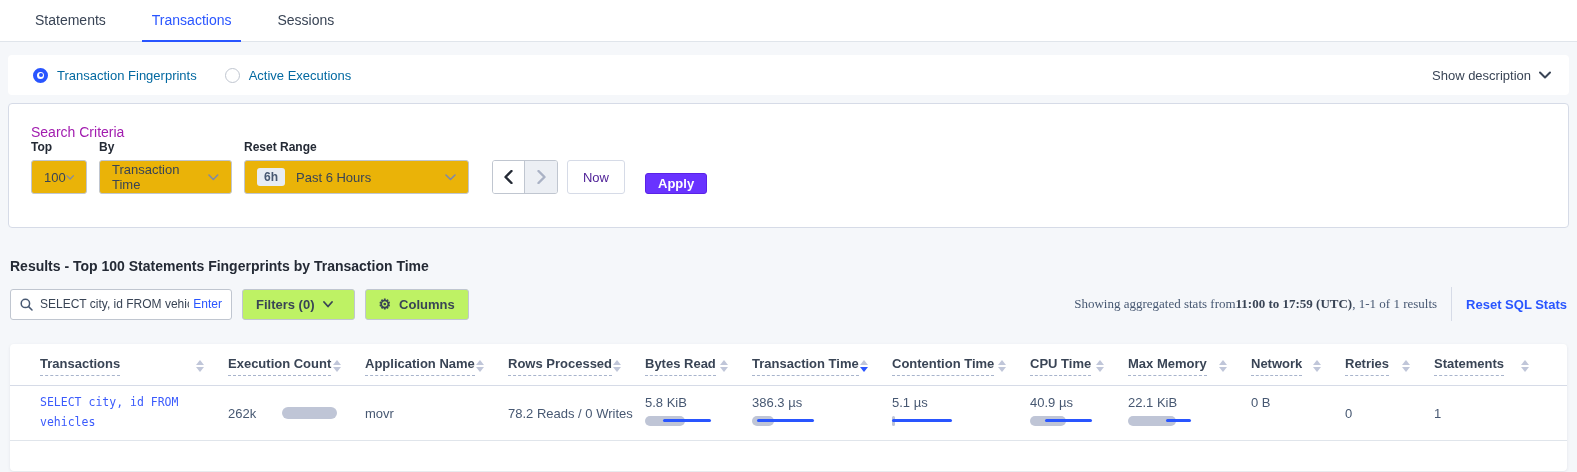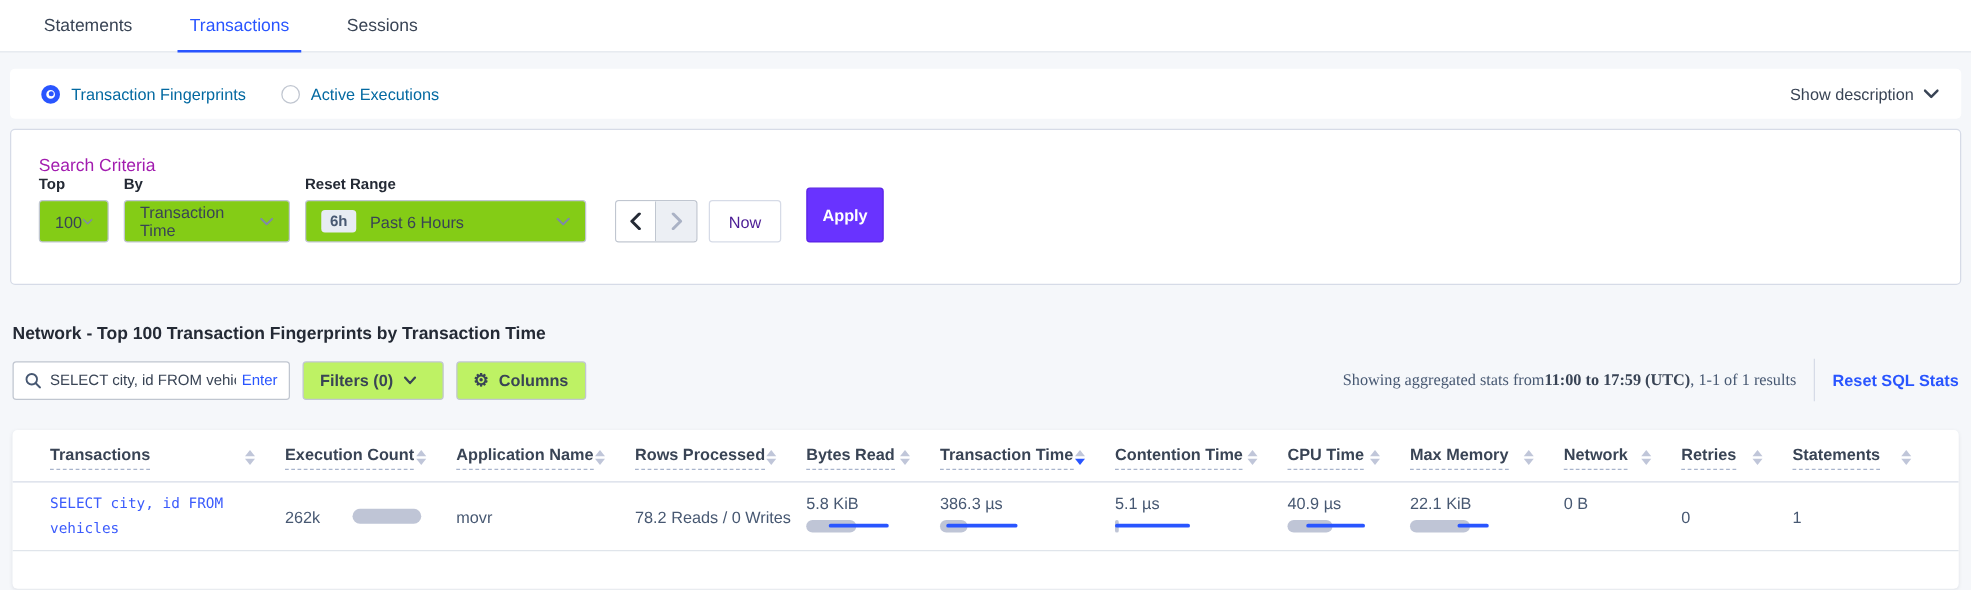--- a/index.html
+++ b/index.html
@@ -21,31 +21,31 @@
   .radio-label { font-size:13px; color:#0369a1; }
   .show-desc { margin-left:auto; display:flex; align-items:center; font-size:13px; color:#394455; cursor:pointer; }
   .show-desc svg { margin-left:8px; }
 
   
   .criteria { background:#fff; border:1px solid #d6dbe7; border-radius:4px; margin:8px 8px 0 8px; height:125px; padding:20px 22px 0 22px; }
   .criteria-title { font-size:14px; font-weight:normal; color:#a21caf; }
   .criteria-row { display:flex; align-items:flex-end; }
   .field { margin-right:12px; }
   .field-label { font-size:12px; font-weight:bold; color:#242a35; margin-bottom:6px; }
-  .selectbox { height:34px; border:1px solid #c0c6d0; border-radius:3px; background:#84cc16; display:flex; align-items:center; padding:0 12px; font-size:13px; color:#394455; cursor:pointer; }
+  .selectbox { height:34px; border:1px solid #c0c6d0; border-radius:3px; background:#eab308; display:flex; align-items:center; padding:0 12px; font-size:13px; color:#394455; cursor:pointer; }
   .selectbox .chev { margin-left:auto; }
   .sel-top { width:56px; }
   .sel-by { width:133px; }
   .sel-range { width:225px; }
   .range-badge { background:#e7ecf3; border-radius:3px; font-size:12px; font-weight:bold; color:#475872; padding:2px 7px; margin-right:11px; }
   .arrow-group { display:flex; margin-left:11px; border:1px solid #c0c6d0; border-radius:3px; overflow:hidden; height:34px; }
   .arrow-btn { width:32px; height:100%; display:flex; align-items:center; justify-content:center; background:#fff; cursor:pointer; }
   .arrow-btn.disabled { background:#eceff4; cursor:default; }
   .now-btn { margin-left:9px; width:58px; height:34px; border:1px solid #d6dbe7; border-radius:3px; background:#fff; font-size:13px; color:#4c1d95; display:flex; align-items:center; justify-content:center; }
-  .apply-btn { margin-left:20px; height:44px; padding:0 12px; background:#6933ff; border:1px solid #5a22e6; border-radius:3px; color:#fff; font-size:13px; font-weight:bold; display:flex; align-items:center; cursor:pointer; }
+  .apply-btn { margin-left:20px; height:21px; padding:0 12px; background:#6933ff; border:1px solid #5a22e6; border-radius:3px; color:#fff; font-size:13px; font-weight:bold; display:flex; align-items:center; cursor:pointer; }
 
   
   .results-title { margin:30px 10px 0 10px; font-size:14px; font-weight:bold; color:#242a35; }
   .controls-row { margin:13px 10px 0 10px; display:flex; align-items:center; }
   .searchbox { width:222px; height:31px; border:1px solid #c0c6d0; border-radius:3px; background:#fff; display:flex; align-items:center; padding:0 9px; }
   .searchbox input { border:none; outline:none; flex:1; min-width:0; font-size:12px; color:#394455; font-family:"Liberation Sans", sans-serif; margin-left:7px; }
   .enter-lbl { font-size:12px; color:#2955ff; cursor:pointer; margin-left:4px; }
   .btn-light { height:31px; border:1px solid #c0c6d0; border-radius:3px; background:#bef264; display:flex; align-items:center; padding:0 13px; margin-left:10px; font-size:13px; font-weight:bold; color:#394455; cursor:pointer; }
   .btn-light svg, .btn-light .gear { margin-right:8px; }
   .btn-light .chev { margin-left:8px; }
@@ -144,21 +144,21 @@
         <svg width="9" height="14" viewBox="0 0 9 14">
             <polyline points="1.5,1 7.5,7 1.5,13" fill="none" stroke="#aab2c5" stroke-width="2.4" stroke-linecap="round" stroke-linejoin="round"></polyline>
           </svg>
       </div>
     </div>
     <div class="now-btn">Now</div>
     <div class="apply-btn">Apply</div>
   </div>
 </div>
 
-<div class="results-title">Network - Top 100 Transaction Fingerprints by Transaction Time</div>
+<div class="results-title">Results - Top 100 Statements Fingerprints by Transaction Time</div>
 
 <div class="controls-row">
   <div class="searchbox">
     <svg width="13" height="13" viewBox="0 0 13 13">
         <circle cx="5.4" cy="5.4" r="4.2" fill="none" stroke="#475872" stroke-width="1.5"></circle>
         <line x1="8.6" y1="8.6" x2="12" y2="12" stroke="#475872" stroke-width="1.5" stroke-linecap="round"></line>
       </svg>
     <input type="text" value="SELECT city, id FROM vehicles W" style="">
     <span class="enter-lbl">Enter</span>
   </div>

